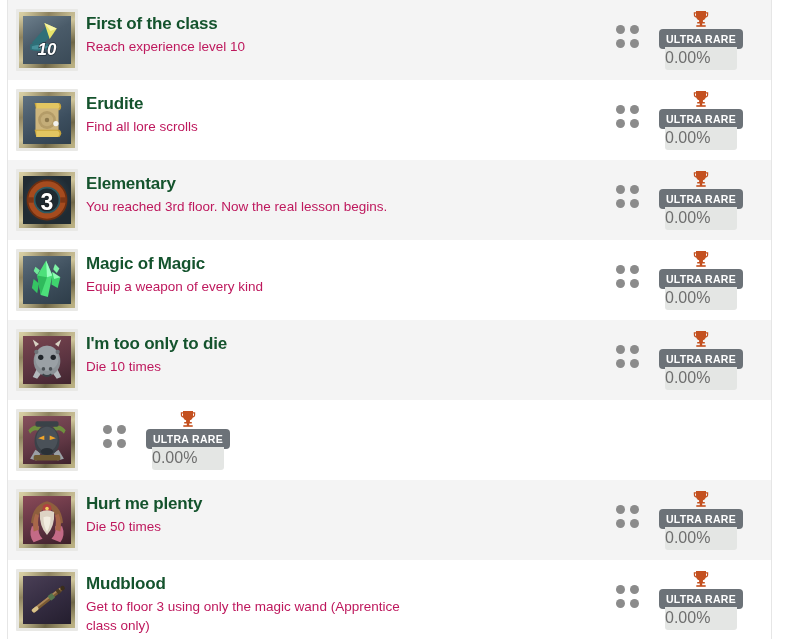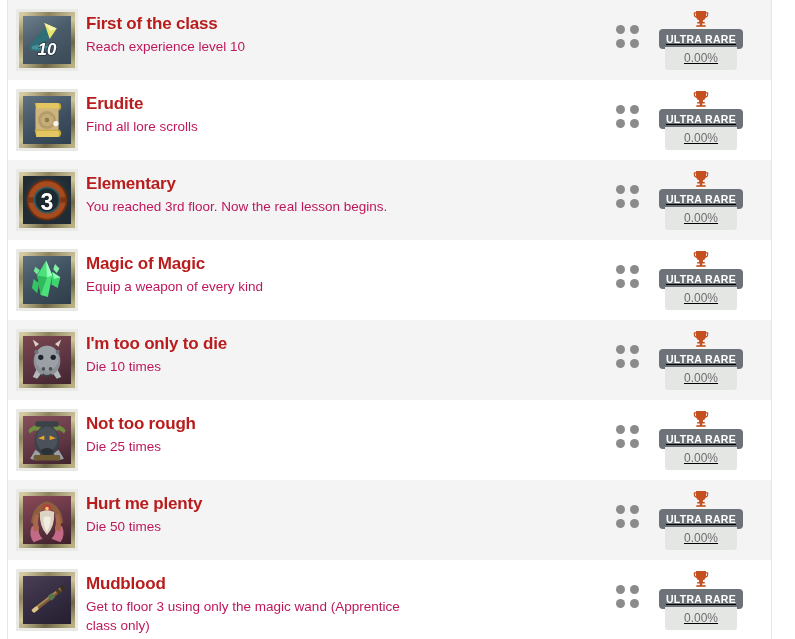--- a/index.html
+++ b/index.html
@@ -85,21 +85,21 @@
   
   .ach-text {
     flex: 1 1 auto;
     min-width: 0;
     padding-top: 5px;
     padding-right: 10px;
   }
   .ach-title {
     font-size: 17px;
     font-weight: bold;
-    color: #b91c1c;
+    color: #14532d;
     line-height: 21px;
     letter-spacing: -0.2px;
     white-space: nowrap;
   }
   .ach-desc {
     font-size: 13.5px;
     color: #be185d;
     line-height: 19px;
     margin-top: 3px;
     max-width: 330px;
@@ -128,21 +128,20 @@
   }
 
   
   .ach-rarity {
     flex: 0 0 92px;
     padding-top: 2px;
     padding-right: 24px;
     display: flex;
     flex-direction: column;
     align-items: center;
-    text-decoration: underline;
   }
   .trophy {
     width: 16px;
     height: 17px;
     margin-bottom: 2px;
   }
   .rarity-badge {
     background: #6c7278;
     color: #ffffff;
     font-size: 10.5px;
@@ -150,22 +149,22 @@
     letter-spacing: 0.3px;
     padding: 4px 7px 4px 7px;
     border-radius: 4px;
     text-align: center;
     white-space: nowrap;
     line-height: 12px;
   }
   .rarity-pct {
     background: #e4e6e4;
     color: #6e6e6e;
-    font-size: 12px;
-    text-align: center;
+    font-size: 16px;
+    text-align: left;
     width: 72px;
     padding: 4px 0 5px 0;
     border-radius: 0 0 3px 3px;
     margin-top: -2px;
     line-height: 14px;
   }
 </style>
 </head>
 <body>
 
@@ -420,24 +419,20 @@
       <path d="M17 25 l7 -3 l0 5 z" fill="#f0a52a"></path>
       <path d="M37 25 l-7 -3 l0 5 z" fill="#f0a52a"></path>
       <ellipse cx="27" cy="40" rx="7" ry="4" fill="#2b3137"></ellipse>
       <rect x="12" y="44" width="30" height="6" rx="2" fill="#6e5a33"></rect>
     </svg>
             </div>
         </div>
       </div>
     </div>
 
-    <div class="ach-text">
-      <div class="ach-title">Not too rough</div>
-      <div class="ach-desc">Die 25 times</div>
-    </div>
 
     <div class="ach-dots">
       <div class="dots-grid">
         <i></i>
         <i></i>
         <i></i>
         <i></i>
       </div>
     </div>
 

